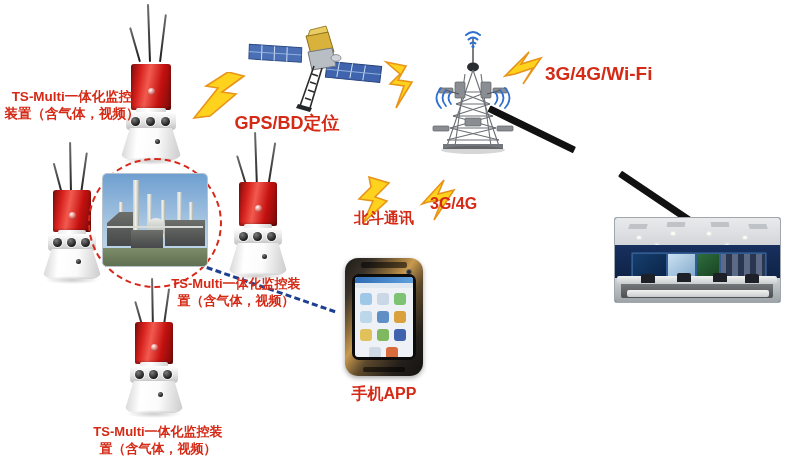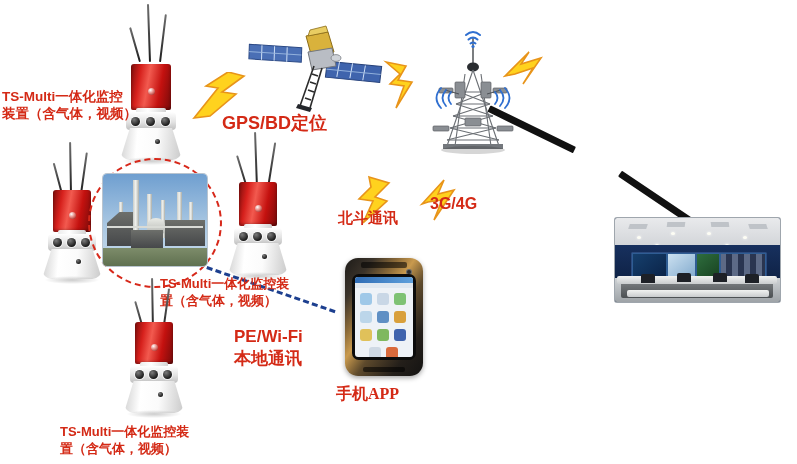--- a/index.html
+++ b/index.html
@@ -12,21 +12,21 @@
     background: #ffffff;
     overflow: hidden;
     font-family: "Liberation Sans", sans-serif;
   }
   .lbl {
     position: absolute;
     color: #d42a16;
     font-weight: bold;
     line-height: 1.28;
     white-space: pre-line;
-    text-align: left;
+    text-align: center;
   }
 
   
   .wire { position: absolute; background: #111; transform-origin: 0 50%; border-radius: 1px; }
 
   
   .device { position: absolute; }
   .device .ant {
     position: absolute; width: 2px;
     background: linear-gradient(to bottom, #6f6f6f, #1d1d1d);
@@ -361,21 +361,21 @@
       <div class="app" style="left:22px; top:34px; width:12px; height:12px; background:#5f8fc4;"></div>
       <div class="app" style="left:39px; top:34px; width:12px; height:12px; background:#d9a03c;"></div>
       <div class="app" style="left:5px;  top:52px; width:12px; height:12px; background:#e0c15a;"></div>
       <div class="app" style="left:22px; top:52px; width:12px; height:12px; background:#7fb85f;"></div>
       <div class="app" style="left:39px; top:52px; width:12px; height:12px; background:#3f63ad;"></div>
       <div class="app" style="left:14px; top:70px; width:12px; height:12px; background:#cfd9e4;"></div>
       <div class="app" style="left:31px; top:70px; width:12px; height:12px; background:#d96a3c;"></div>
     </div>
     <div class="grip" style="left:18px; bottom:4px; width:42px; height:5px;"></div>
   </div>
-  <div class="lbl" style="left:336px; top:384px; width:96px; font-size:16px;font-family:Liberation Serif, serif;">手机APP</div>
+  <div class="lbl" style="left:336px; top:384px; width:96px; font-size:16px;">手机APP</div>
 
   <div class="room" style="left:615px; top:218px; width:165px; height:84px; border-radius:2px; box-shadow:0 0 0 1px #9fa6ad;">
     <div class="ceil"></div>
     <div class="tile" style="left:14px; top:6px; width:18px; height:5px; transform:skewX(-18deg);"></div>
     <div class="tile" style="left:52px; top:4px; width:18px; height:5px; transform:skewX(-8deg);"></div>
     <div class="tile" style="left:96px; top:4px; width:18px; height:5px; transform:skewX(8deg);"></div>
     <div class="tile" style="left:134px; top:6px; width:18px; height:5px; transform:skewX(18deg);"></div>
     <div class="light" style="left:22px; top:18px;"></div>
     <div class="light" style="left:56px; top:14px;"></div>
     <div class="light" style="left:92px; top:14px;"></div>
@@ -398,17 +398,16 @@
     <div class="chair" style="left:130px; top:56px; width:14px; height:9px;"></div>
     <div class="desk" style="left:12px; top:72px; width:142px; height:7px;"></div>
   </div>
 
   <div class="lbl" style="left:338px; top:208px; width:92px; font-size:15px;">北斗通讯</div>
 
   <div class="lbl" style="left:222px; top:112px; width:130px; font-size:18px;">GPS/BD定位</div>
 
   <div class="lbl" style="left:430px; top:194px; width:66px; font-size:16px; text-align:left;">3G/4G</div>
 
-
-  <div class="lbl" style="left:234px; top:326px; width:112px; font-size:17px; line-height:1.3;">PE/Wi-Fi
-本地通讯</div>
+  <div class="lbl" style="left:545px; top:62px; width:130px; font-size:19px; text-align:left;">3G/4G/Wi-Fi</div>
+
 
 </div>
 
 </body></html>

